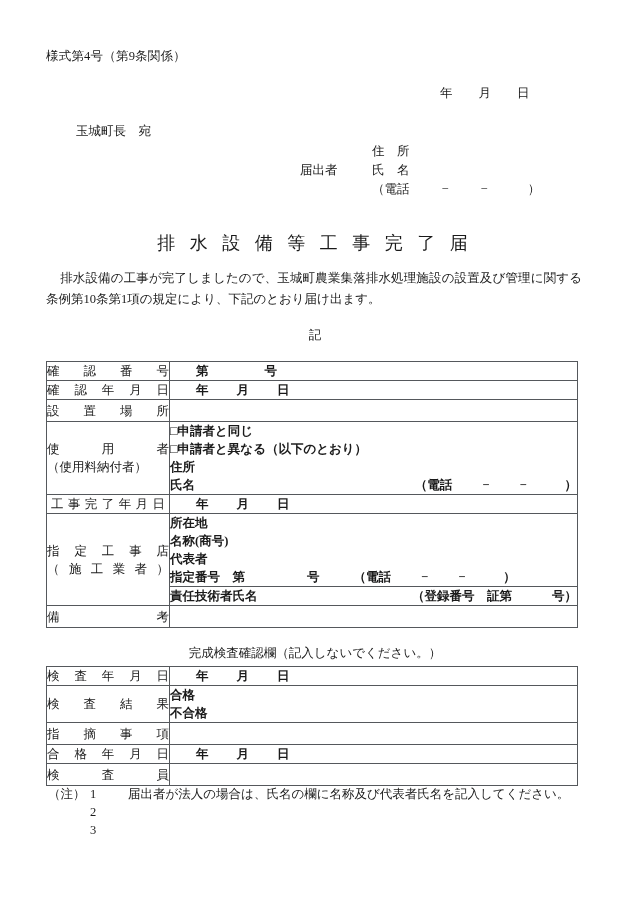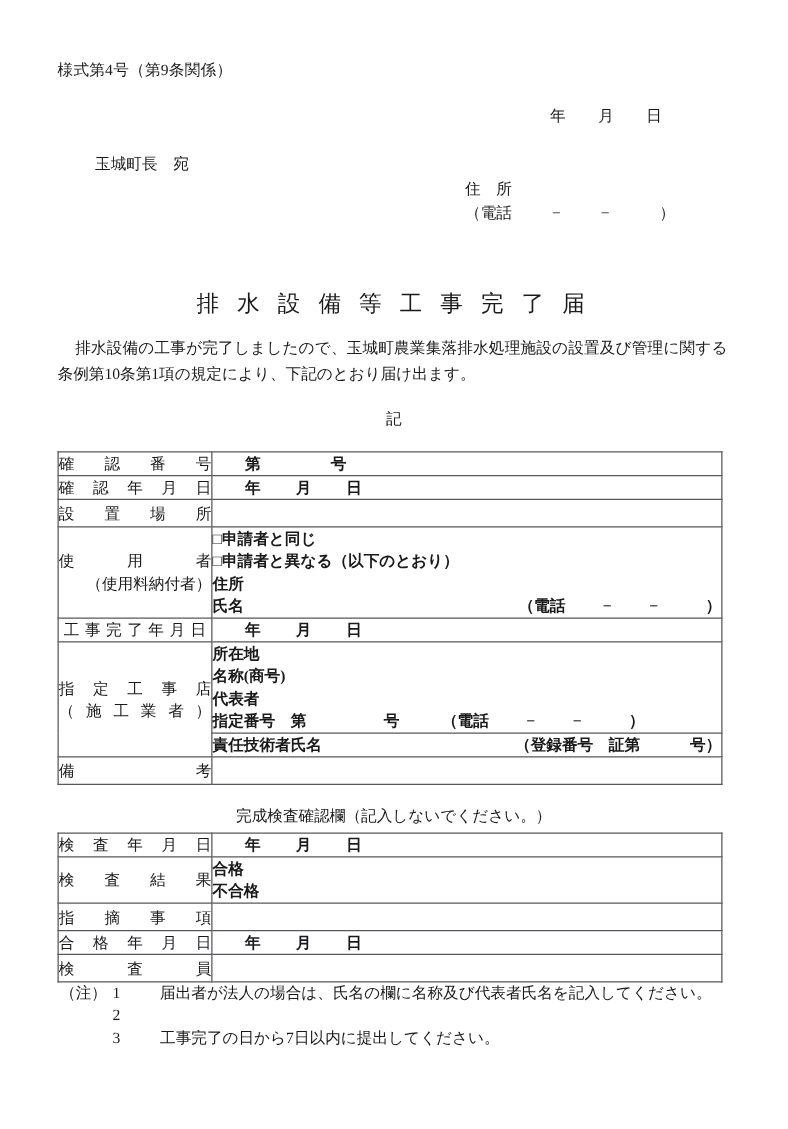--- a/index.html
+++ b/index.html
@@ -132,21 +132,21 @@
     display: flex;
     justify-content: space-between;
     white-space: nowrap;
   }
   .spread-narrow {
     display: flex;
     justify-content: space-between;
     white-space: nowrap;
     padding: 0 4px;
   }
-  .center-txt { text-align: right; white-space: nowrap; }
+  .center-txt { text-align: left; white-space: nowrap; }
 
   .date-blanks { white-space: nowrap; padding-left: 26px; }
   .date-blanks .g { display: inline-block; width: 28px; }
 
   .num-blanks { white-space: nowrap; padding-left: 26px; }
   .num-blanks .g { display: inline-block; width: 56px; }
 
   .multi-line { line-height: 19px; padding: 4px 8px; }
   .chk { font-size: 12.5px; }
   .row-with-tel {
@@ -205,20 +205,24 @@
   <div class="date-line">
     <span>年</span><span class="gap"></span><span>月</span><span class="gap"></span><span>日</span>
   </div>
 
   <div class="addressee">玉城町長　宛</div>
 
   <div class="submitter-block">
     <div class="submitter-row">
       <span class="submitter-label"></span>
       <span class="submitter-field">住　所</span>
+    </div>
+    <div class="submitter-row">
+      <span class="submitter-label">届出者</span>
+      <span class="submitter-field">氏　名</span>
     </div>
     <div class="tel-row">
       <span>（電話</span><span class="dash-gap"></span><span>−</span><span class="dash-gap"></span><span>−</span><span class="tail-gap"></span><span>）</span>
     </div>
   </div>
 
   <div class="doc-title">排 水 設 備 等 工 事 完 了 届</div>
 
   <div class="body-para"><span class="indent"></span><span>排水設備の工事が完了しましたので、玉城町農業集落排水処理施設の設置及び管理に関する条例第10条第1項の規定により、下記のとおり届け出ます。</span></div>
 
@@ -433,17 +437,16 @@
       <span class="note-num">1</span>
       <span class="note-text">届出者が法人の場合は、氏名の欄に名称及び代表者氏名を記入してください。</span>
     </div>
     <div class="note-row">
       <span class="note-head"></span>
       <span class="note-num">2</span>
     </div>
     <div class="note-row">
       <span class="note-head"></span>
       <span class="note-num">3</span>
-      <span class="note-text">工事完了の日から7日以内に提出してください。</span>
     </div>
   </div>
 
 </div>
 
 </body></html>

